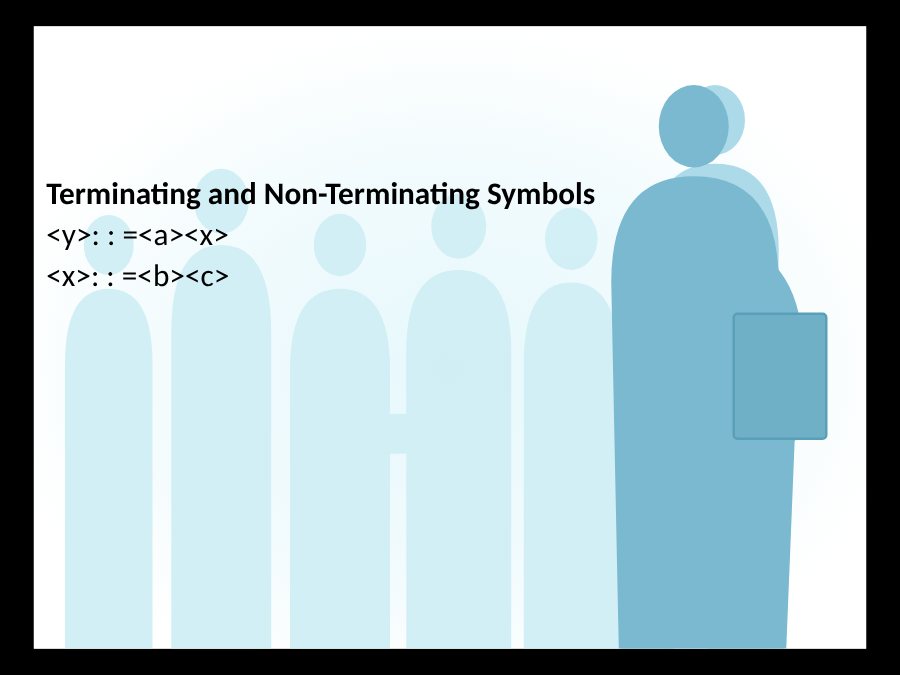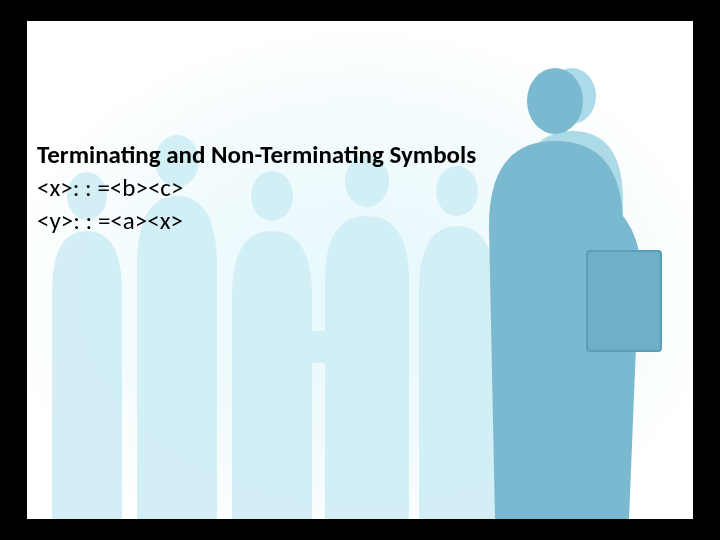--- a/index.html
+++ b/index.html
@@ -95,17 +95,17 @@
       <path d="M470 498 L486 340 L526 340 L512 498 Z"></path>
       <path d="M540 498 L534 340 L584 340 L600 498 Z"></path>
     </g>
 
     <rect x="560" y="230" width="74" height="100" rx="3" fill="#6fb0c7"></rect>
     <rect x="560" y="230" width="74" height="100" rx="3" fill="none" stroke="#5a9fb8" stroke-width="2"></rect>
   </svg>
 
   <div class="content">
     <div class="title">Terminating and Non-Terminating Symbols</div>
+    <div class="line">&lt;y&gt;: : =&lt;a&gt;&lt;x&gt;</div>
     <div class="line">&lt;x&gt;: : =&lt;b&gt;&lt;c&gt;</div>
-    <div class="line">&lt;y&gt;: : =&lt;a&gt;&lt;x&gt;</div>
   </div>
 
 </div>
 
 </body></html>

